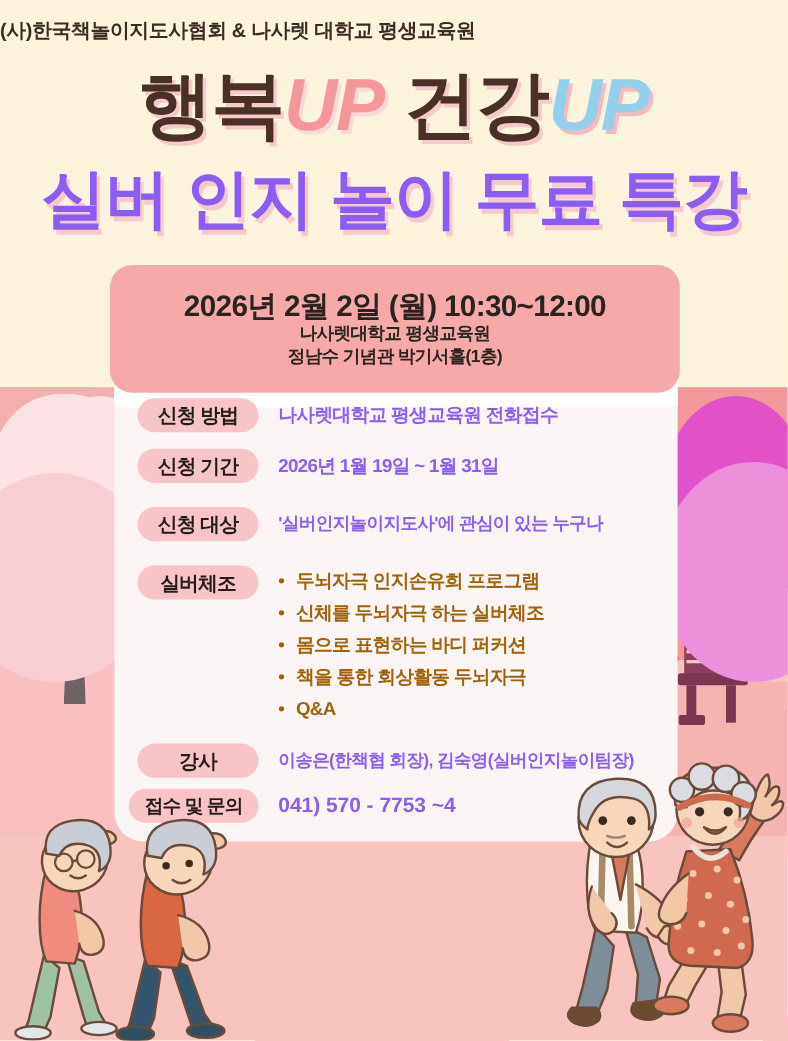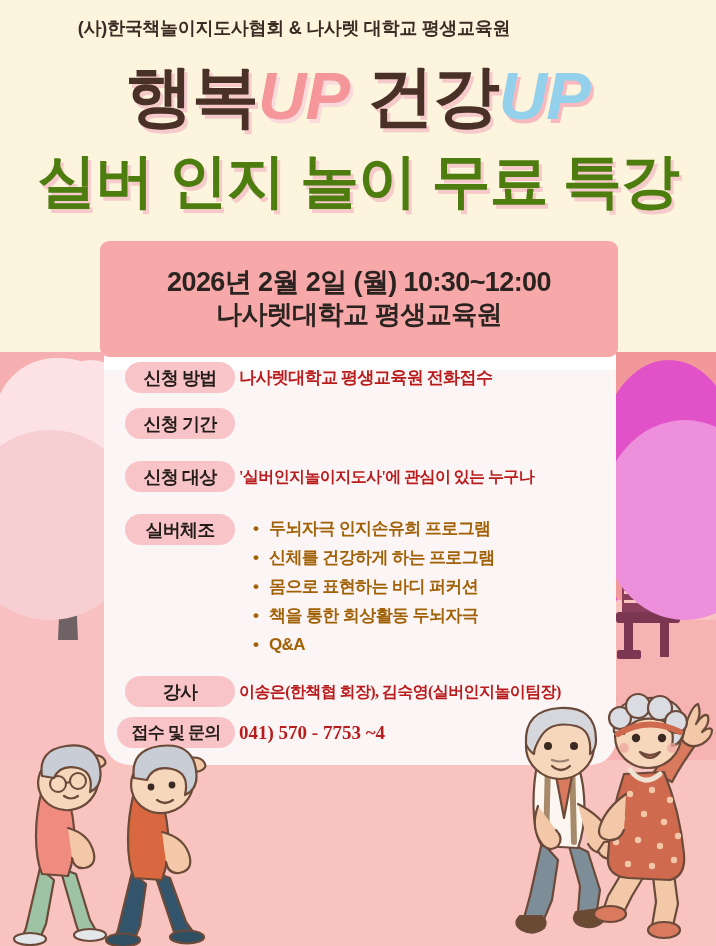--- a/index.html
+++ b/index.html
@@ -121,79 +121,79 @@
     position:absolute; left:-40px; top:430px; width:180px; height:190px;
     background:#F7CFD2; border-radius:50%;
   }
   .blob-right {
     position:absolute; left:600px; top:420px; width:170px; height:200px;
     background:#EE8FDC; border-radius:50%;
   }
 
   
   .org-line {
-    position:absolute; left:0; top:16px; width:588px; text-align:center;
+    position:absolute; left:0; top:16px; width:588px; text-align:left;
     font-size:18px; font-weight:bold; color:#3B2B24; letter-spacing:-0.3px;
   }
 
   .title-1 {
     position:absolute; left:0; top:62px; width:716px; text-align:center;
     font-size:67px; font-weight:bold; line-height:1;
     letter-spacing:-1px; white-space:nowrap;
   }
   .t-dark { color:#4A3128; text-shadow:3px 4px 0 #F6C9CB; }
   .t-pink { color:#F5969B; text-shadow:3px 4px 0 #FAD9DA; font-style:italic; }
   .t-blue { color:#93D0EC; text-shadow:3px 4px 0 #F7B9BD; font-style:italic; }
 
   .title-2 {
     position:absolute; left:0; top:152px; width:716px; text-align:center;
-    font-size:59px; font-weight:bold; color:#4d7c0f; line-height:1;
+    font-size:59px; font-weight:bold; color:#8b5cf6; line-height:1;
     letter-spacing:-1px; white-space:nowrap;
     text-shadow:3px 4px 0 #F6C9CB;
   }
 
   
   .panel {
     position:absolute; left:104px; top:290px; width:512px; height:475px;
     background:#FCF5F6; border-radius:26px;
   }
   .panel-top-shade {
     position:absolute; left:104px; top:290px; width:512px; height:80px;
     background:#FFFFFF; border-top-left-radius:26px; border-top-right-radius:26px;
   }
 
   
   .datebox {
     position:absolute; left:100px; top:241px; width:518px; height:116px;
-    background:#F7A9AA; border-radius:9px;
+    background:#F7A9AA; border-radius:20px;
     display:flex; flex-direction:column; align-items:center; justify-content:center;
   }
   .date-line1 {
     font-size:27px; font-weight:bold; color:#2B2320; letter-spacing:-0.6px;
     line-height:1.2; white-space:nowrap;
   }
   .date-line2, .date-line3 {
-    font-size:26px; font-weight:bold; color:#2B2320; letter-spacing:-0.6px;
+    font-size:16px; font-weight:bold; color:#2B2320; letter-spacing:-0.6px;
     line-height:1.3; white-space:nowrap;
   }
 
   
   .rows { position:absolute; left:104px; top:362px; width:512px; }
   .row { position:relative; display:flex; align-items:flex-start; }
   .pill {
     flex:0 0 auto; width:110px; height:31px; margin-left:21px;
     background:#F9C4C8; border-radius:16px;
     display:flex; align-items:center; justify-content:center;
     font-size:18px; font-weight:bold; color:#231C19; letter-spacing:-0.8px;
     white-space:nowrap;
   }
   .pill.wide { width:118px; margin-left:13px; font-size:17px; }
   .value {
-    margin-left:4px; font-size:17px; font-weight:bold; color:#b91c1c;
-    letter-spacing:-0.6px; line-height:31px; white-space:nowrap;font-family:Liberation Serif, serif;
+    margin-left:18px; font-size:17px; font-weight:bold; color:#8b5cf6;
+    letter-spacing:-0.6px; line-height:31px; white-space:nowrap;
   }
   .value.sm { font-size:16px; }
   .value.tel { font-size:19px; line-height:31px; letter-spacing:0px; }
 
   .r1 { margin-top:0px; }
   .r2 { margin-top:15px; }
   .r3 { margin-top:22px; }
   .r4 { margin-top:22px; }
   .r5 { margin-top:17px; }
   .r6 { margin-top:10px; }
@@ -262,43 +262,45 @@
   </div>
 
   <div class="title-2">실버 인지 놀이 무료 특강</div>
 
   <div class="panel"></div>
   <div class="panel-top-shade"></div>
 
   <div class="datebox">
     <div class="date-line1">2026년 2월 2일 (월)  10:30~12:00</div>
     <div class="date-line2">나사렛대학교 평생교육원</div>
+    <div class="date-line3">정남수 기념관 박기서홀(1층)</div>
   </div>
 
   <div class="rows">
 
     <div class="row r1">
       <div class="pill">신청 방법</div>
       <div class="value">나사렛대학교 평생교육원 전화접수</div>
     </div>
 
     <div class="row r2">
       <div class="pill">신청 기간</div>
+      <div class="value">2026년 1월 19일 ~ 1월 31일</div>
     </div>
 
     <div class="row r3">
       <div class="pill">신청 대상</div>
       <div class="value sm">'실버인지놀이지도사'에  관심이 있는 누구나</div>
     </div>
 
     <div class="row r4">
       <div class="pill">실버체조</div>
       <div class="bullets">
         <div class="bullet">두뇌자극 인지손유희 프로그램</div>
-        <div class="bullet">신체를 건강하게 하는 프로그램</div>
+        <div class="bullet">신체를 두뇌자극 하는 실버체조</div>
         <div class="bullet">몸으로 표현하는 바디 퍼커션</div>
         <div class="bullet">책을 통한 회상활동 두뇌자극</div>
         <div class="bullet">Q&amp;A</div>
       </div>
     </div>
 
     <div class="row r5">
       <div class="pill">강사</div>
       <div class="value sm">이송은(한책협 회장), 김숙영(실버인지놀이팀장)</div>
     </div>

